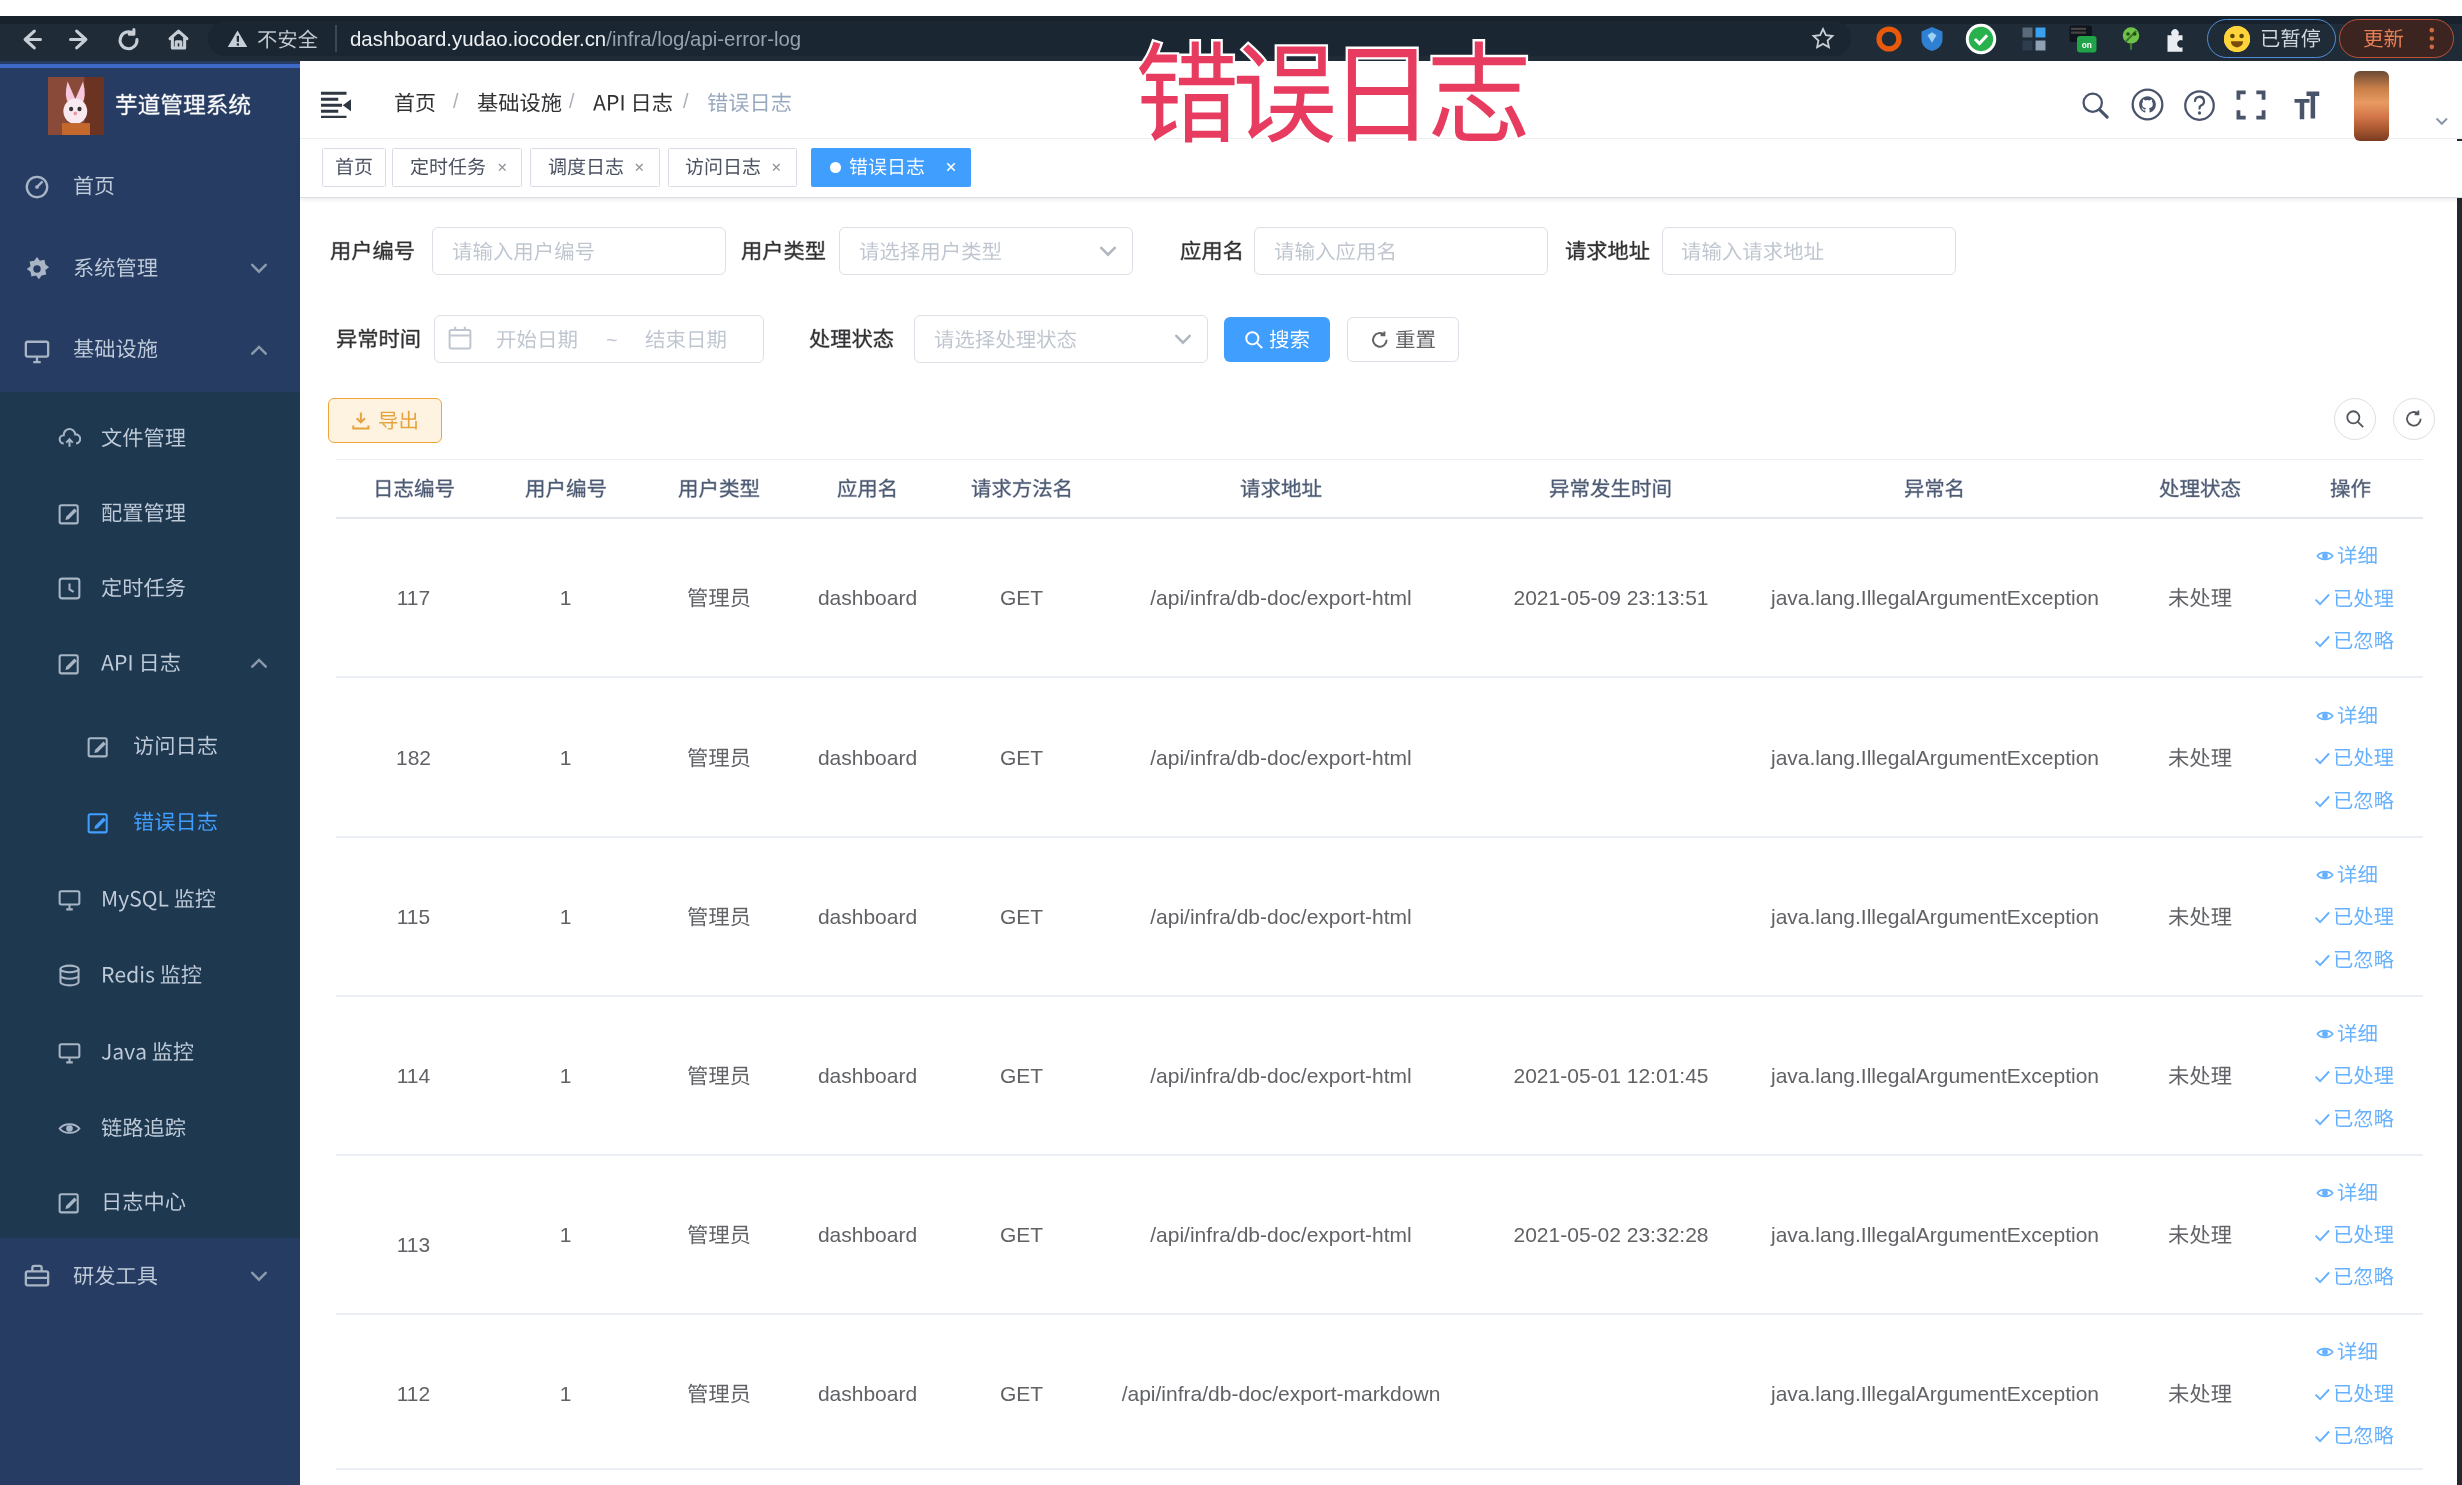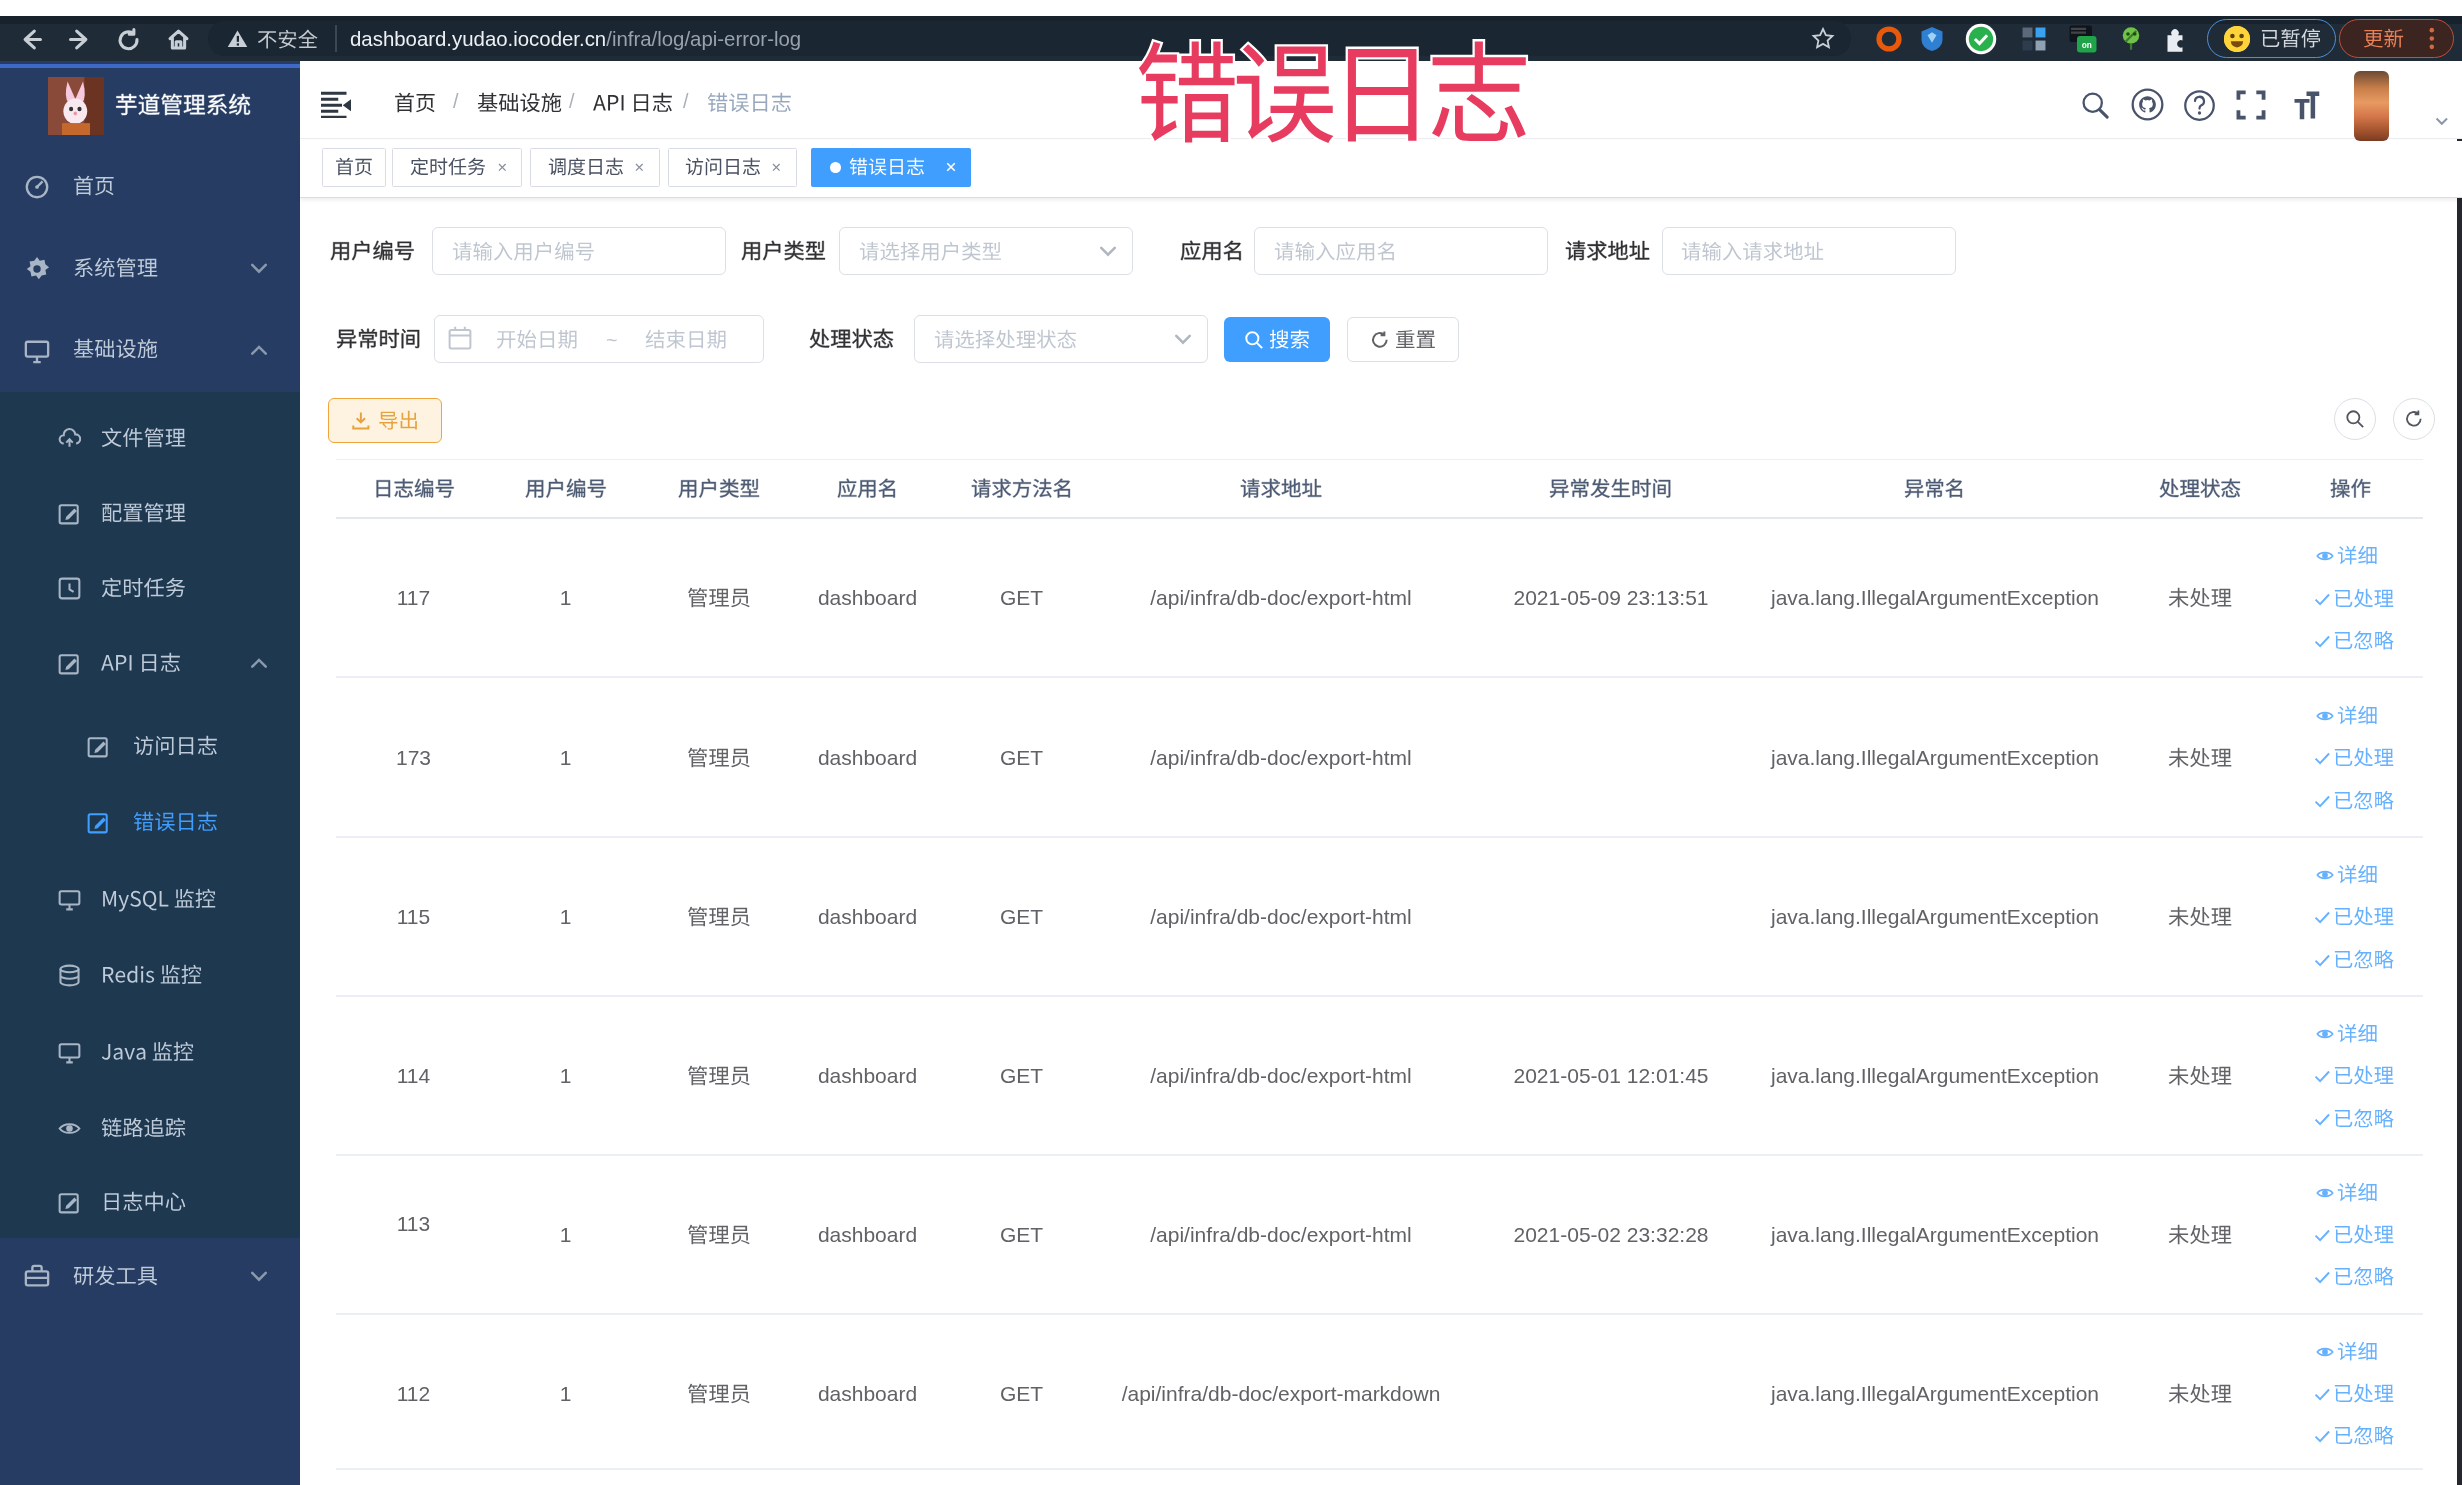--- a/index.html
+++ b/index.html
@@ -806,21 +806,21 @@
         <path d="M4 15 l7 7 L25 7" fill="none" stroke="#66b1ff" stroke-width="3"></path>
       </svg>
       <svg class="t" style="width:61px;height:20.4px;fill:#66b1ff;" viewBox="0 -880 3000 1000" preserveAspectRatio="none">
         <use href="#u5df2" x="0"></use>
         <use href="#u5ffd" x="1000"></use>
         <use href="#u7565" x="2000"></use>
       </svg>
     </div>
     <div style="position:absolute;left:336px;top:660px;width:2087px;height:1.5px;background:#ebeef5;"></div>
     <div style="position:absolute;left:262px;top:719px;width:303px;height:45px;display:flex;align-items:center;justify-content:center;">
-      <span class="lat">173</span>
+      <span class="lat">182</span>
     </div>
     <div style="position:absolute;left:414px;top:719px;width:303px;height:45px;display:flex;align-items:center;justify-content:center;">
       <span class="lat">1</span>
     </div>
     <div style="position:absolute;left:567px;top:719px;width:303px;height:45px;display:flex;align-items:center;justify-content:center;">
       <svg class="t" style="width:64px;height:21px;fill:#606266;" viewBox="0 -880 3000 1000" preserveAspectRatio="none">
         <use href="#u7ba1" x="0"></use>
         <use href="#u7406" x="1000"></use>
         <use href="#u5458" x="2000"></use>
       </svg>
@@ -997,21 +997,21 @@
       <svg width="18" height="18" viewBox="0 0 28 28" style="flex:none">
         <path d="M4 15 l7 7 L25 7" fill="none" stroke="#66b1ff" stroke-width="3"></path>
       </svg>
       <svg class="t" style="width:61px;height:20.4px;fill:#66b1ff;" viewBox="0 -880 3000 1000" preserveAspectRatio="none">
         <use href="#u5df2" x="0"></use>
         <use href="#u5ffd" x="1000"></use>
         <use href="#u7565" x="2000"></use>
       </svg>
     </div>
     <div style="position:absolute;left:336px;top:1138px;width:2087px;height:1.5px;background:#ebeef5;"></div>
-    <div style="position:absolute;left:262px;top:1196px;width:303px;height:45px;display:flex;align-items:flex-start;justify-content:center;">
+    <div style="position:absolute;left:262px;top:1196px;width:303px;height:45px;display:flex;align-items:flex-end;justify-content:center;">
       <span class="lat">113</span>
     </div>
     <div style="position:absolute;left:414px;top:1196px;width:303px;height:45px;display:flex;align-items:center;justify-content:center;">
       <span class="lat">1</span>
     </div>
     <div style="position:absolute;left:567px;top:1196px;width:303px;height:45px;display:flex;align-items:center;justify-content:center;">
       <svg class="t" style="width:64px;height:21px;fill:#606266;" viewBox="0 -880 3000 1000" preserveAspectRatio="none">
         <use href="#u7ba1" x="0"></use>
         <use href="#u7406" x="1000"></use>
         <use href="#u5458" x="2000"></use>

